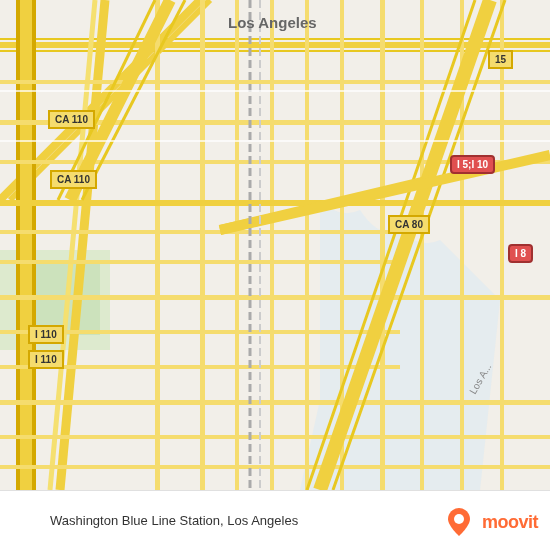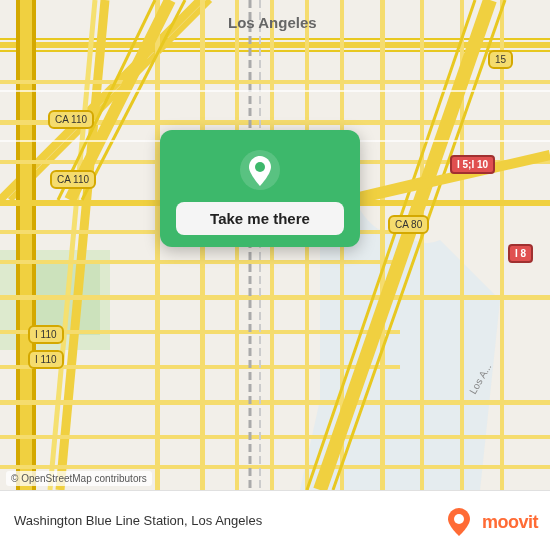--- a/index.html
+++ b/index.html
@@ -18,24 +18,24 @@
       position: relative;
       overflow: hidden;
       background-color: #22c55e;
     }
 
     
     .highway-badge {
       position: absolute;
       background-color: #f5dc6e;
       border: 2px solid #d4a800;
-      border-radius: 6px;
+      border-radius: 0;
       padding: 2px 5px;
       font-size: 10px;
-      font-weight: normal;
+      font-weight: bold;
       color: #333;
       white-space: nowrap;
     }
     .highway-badge-red {
       position: absolute;
       background-color: #e05050;
       border: 2px solid #a03030;
       border-radius: 4px;
       padding: 2px 5px;
       font-size: 10px;
@@ -110,20 +110,21 @@
     .moovit-text {
       font-size: 18px;
       font-weight: 700;
       color: #ff6b35;
       letter-spacing: -0.5px;
     }
 
     .station-name {
       font-size: 13px;
       color: #333;
+      margin-left: 36px;
     }
 
     
     .map-svg {
       position: absolute;
       top: 0; left: 0;
       width: 100%;
       height: 100%;
     }
   </style>
@@ -203,32 +204,21 @@
 
   <div class="highway-badge" style="top:110px; left:48px;">CA 110</div>
   <div class="highway-badge" style="top:170px; left:50px;">CA 110</div>
   <div class="highway-badge" style="top:325px; left:28px;">I 110</div>
   <div class="highway-badge" style="top:350px; left:28px;">I 110</div>
   <div class="highway-badge" style="top:215px; left:388px;">CA 80</div>
   <div class="highway-badge-red" style="top:155px; left:450px;">I 5;I 10</div>
   <div class="highway-badge-red" style="top:244px; left:508px;">I 8</div>
   <div class="highway-badge" style="top:50px; left:488px;">15</div>
 
-  <div class="location-card">
-    <svg class="pin-icon" viewBox="0 0 44 44" xmlns="http://www.w3.org/2000/svg">
-      <circle cx="22" cy="22" r="20" fill="rgba(255,255,255,0.15)"></circle>
-      <path d="M22 8 C16 8 11 13 11 19 C11 26 22 38 22 38 C22 38 33 26 33 19 C33 13 28 8 22 8 Z" fill="white"></path>
-      <circle cx="22" cy="19" r="5" fill="#3db86b"></circle>
-    </svg>
-    <button class="take-me-btn">Take me there</button>
-  </div>
-
-  <div style="position:absolute; bottom:4px; left:6px; font-size:10px; color:#555; background:rgba(255,255,255,0.75); padding:2px 5px; border-radius:3px;">
-    <span>© OpenStreetMap contributors</span>
-  </div>
+
 </div>
 
 <div id="bottom-bar">
   <span class="station-name">Washington Blue Line Station, Los Angeles</span>
 
   <div class="moovit-logo">
     <svg class="moovit-pin" viewBox="0 0 22 28" xmlns="http://www.w3.org/2000/svg">
       <path d="M11 0 C5 0 0 5 0 11 C0 18 11 28 11 28 C11 28 22 18 22 11 C22 5 17 0 11 0 Z" fill="#ff6b35"></path>
       <circle cx="11" cy="11" r="5" fill="white"></circle>
     </svg>

